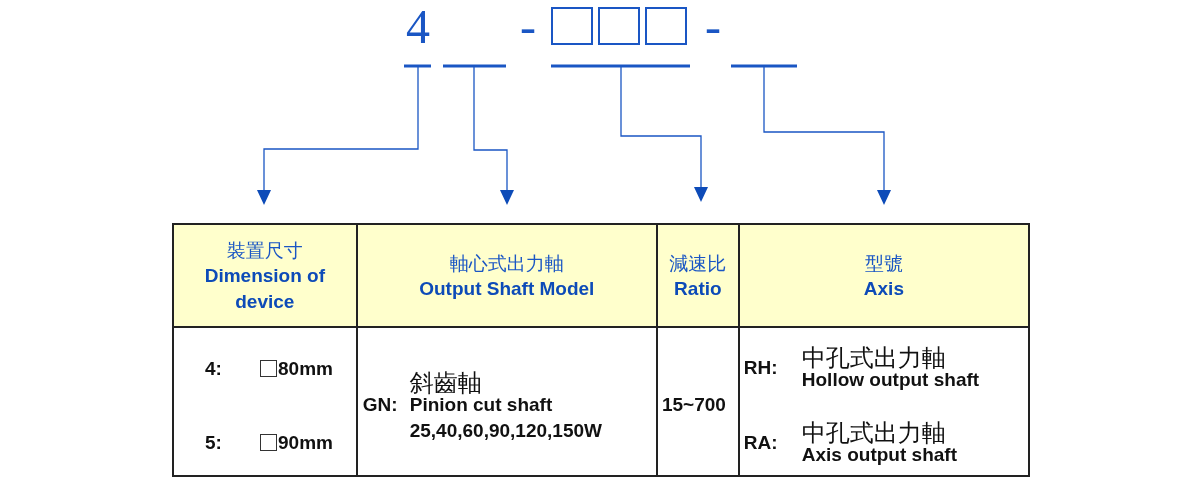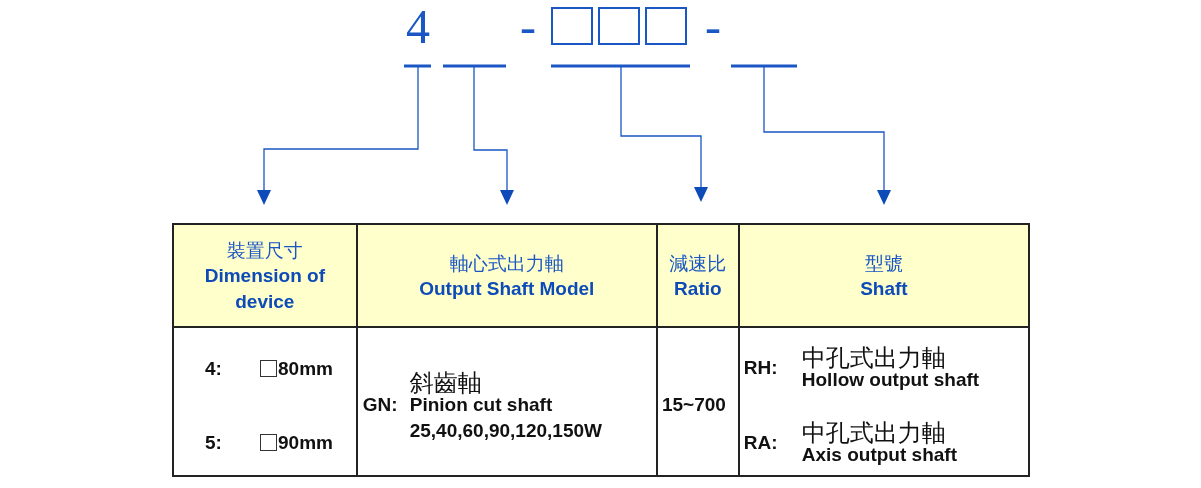--- a/index.html
+++ b/index.html
@@ -68,21 +68,21 @@
     <td>
       <div class="zh">軸心式出力軸</div>
       <div class="en-b">Output Shaft Model</div>
     </td>
     <td>
       <div class="zh">減速比</div>
       <div class="en-b">Ratio</div>
     </td>
     <td>
       <div class="zh">型號</div>
-      <div class="en-b">Shaft</div>
+      <div class="en-b">Axis</div>
     </td>
   </tr>
   <tr class="body">
     <td>
       <div class="cell">
         <span class="abs" style="left:31px; top:30px;">4:</span>
         <span class="abs" style="left:86px; top:30px;"><span class="sq"></span><span>80mm</span></span>
         <span class="abs" style="left:31px; top:104px;">5:</span>
         <span class="abs" style="left:86px; top:104px;"><span class="sq"></span><span>90mm</span></span>
       </div>

